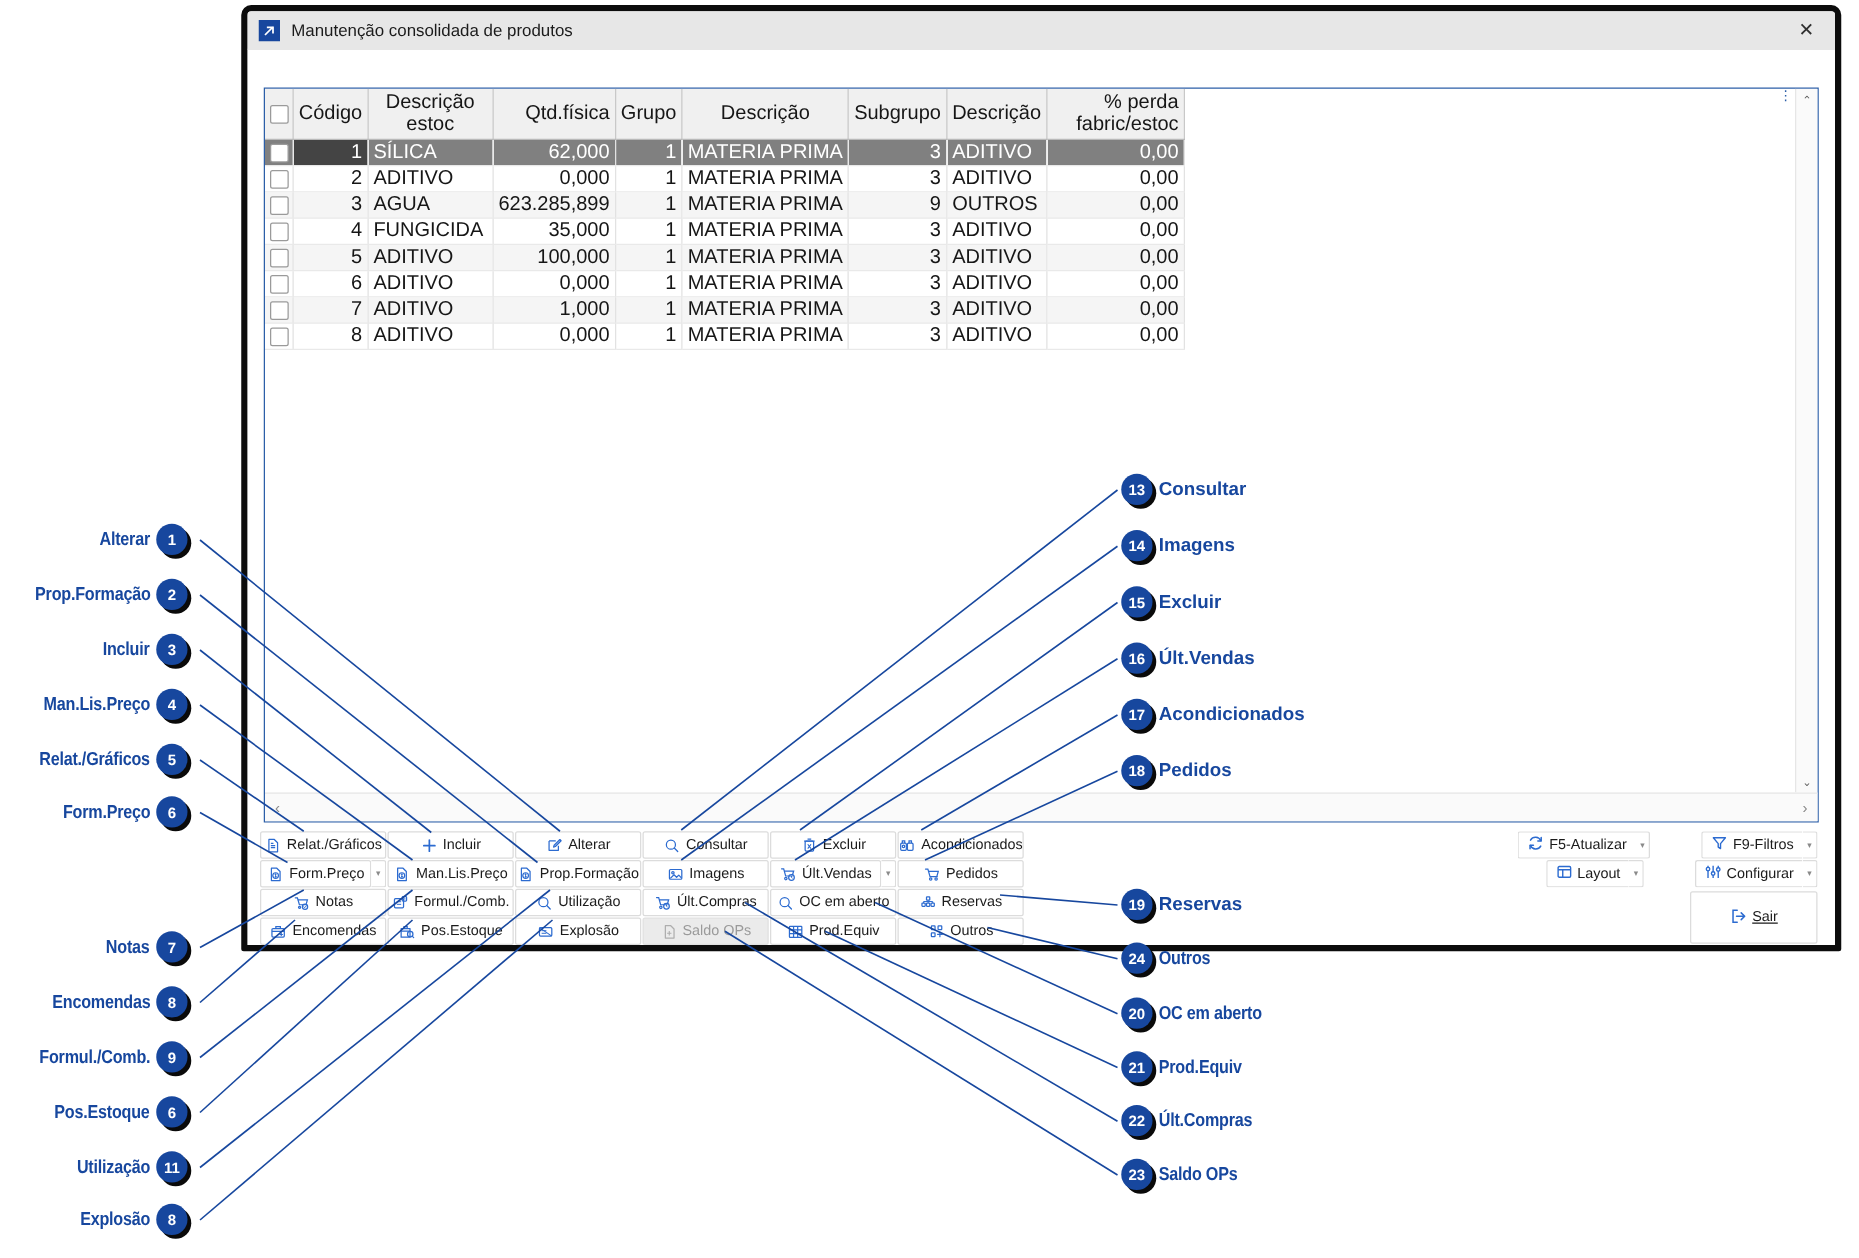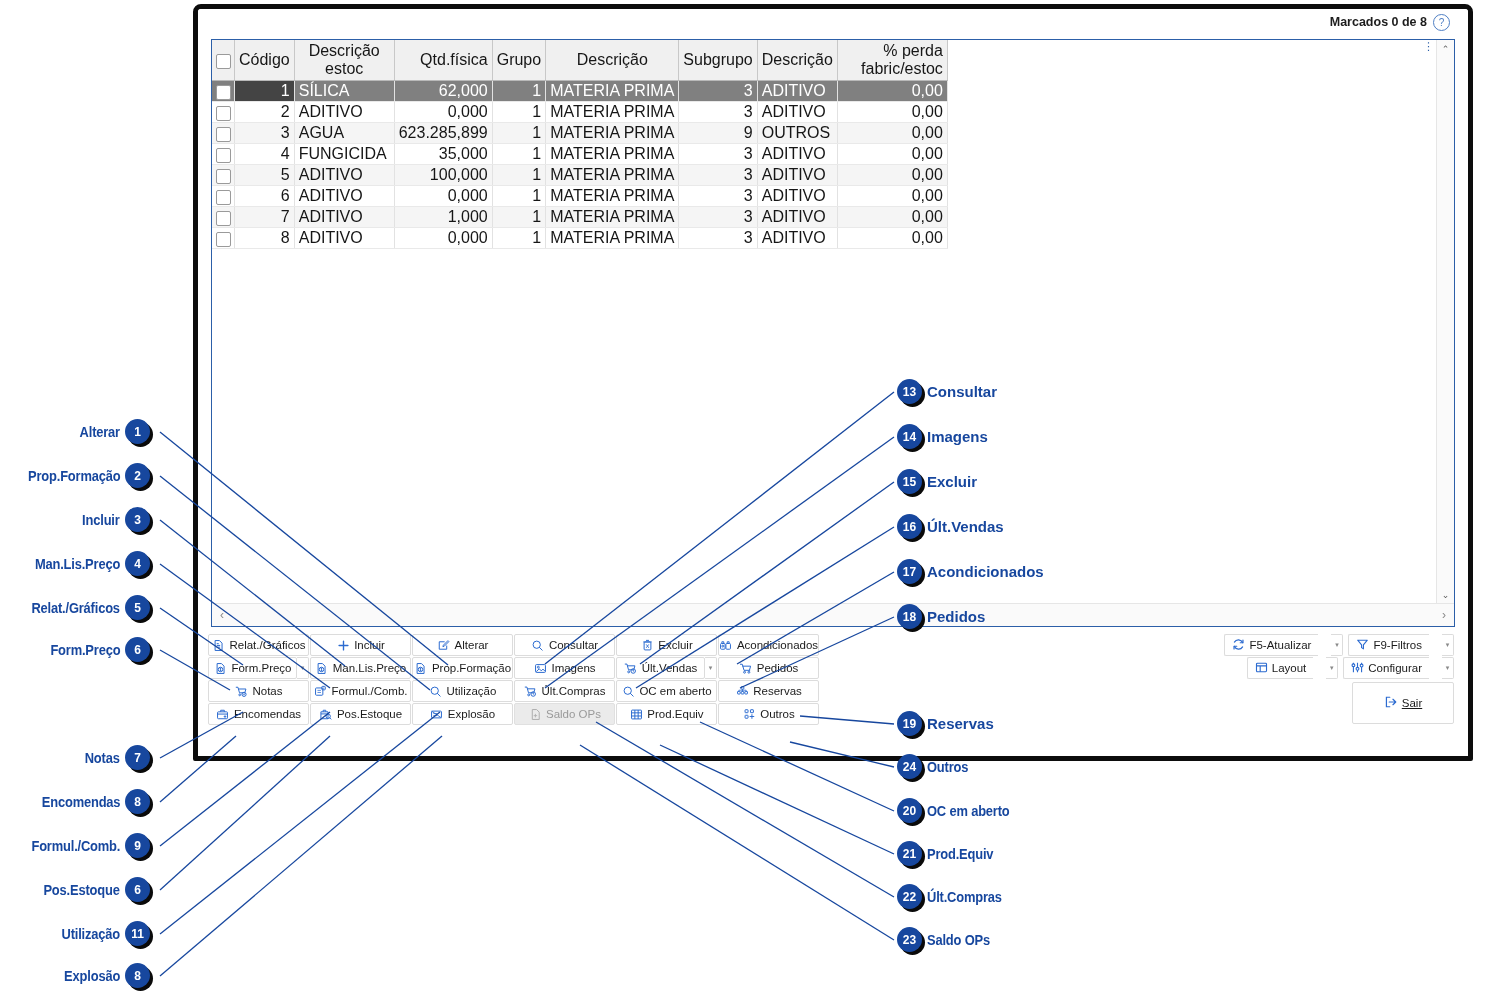--- a/index.html
+++ b/index.html
@@ -105,21 +105,21 @@
     grid-template-columns:repeat(6, 101px);grid-auto-rows:22px;gap:1px;}
   .tb{
     border:1px solid #dcdcdc;background:#fff;border-radius:2px;
     display:flex;align-items:center;justify-content:center;gap:4px;
     font-size:11.5px;color:#1b1b1b;box-sizing:border-box;height:22px;
     padding:0 3px;white-space:nowrap;overflow:hidden;
   }
   .tb.disabled{background:#ebebeb;color:#9a9a9a;border-color:#e0e0e0;}
   .tb .ic{flex:0 0 auto;display:flex;align-items:center;justify-content:center;width:14px;height:14px;}
   .tb svg{display:block;}
-  .split{display:flex;gap:13px;}
+  .split{display:flex;gap:0;margin-left:36px;}
   .caret{
     width:12px;height:22px;border:1px solid #dcdcdc;border-left:none;background:#fff;
     display:flex;align-items:center;justify-content:center;font-size:7px;color:#8a8a8a;
     box-sizing:border-box;border-radius:0 2px 2px 0;
   }
   .cellwrap{display:flex;}
   .cellwrap>.tb{flex:1;}
 
   
   #right-tools{position:absolute;right:4px;top:0;display:flex;flex-direction:column;gap:1px;}
@@ -134,27 +134,32 @@
     width:100px;height:40px;display:flex;align-items:center;justify-content:center;gap:4px;
     font-size:11.5px;color:#1b1b1b;
   }
   .u{text-decoration:underline;}
 </style>
 </head>
 <body>
 
 <div id="window">
 
+  <div id="titlebar">
+    <div id="app-icon">
+      <svg width="11" height="11" viewBox="0 0 11 11">
+          <path d="M2.5 8.5L8 3M4.2 2.8H8.4V7" stroke="#fff" stroke-width="1.4" fill="none" stroke-linecap="square"></path>
+        </svg>
+    </div>
+    <div id="win-title">Manutenção consolidada de produtos</div>
+    <div id="close-btn">✕</div>
+  </div>
 
   <div id="body-area">
 
-    <div id="marcados-row">
-      <span id="marcados-text">Marcados 0 de 8</span>
-      <span id="help-icon">?</span>
-    </div>
 
     <div id="grid-wrap">
       <div id="grid-top">
         <div id="grid-main">
           <div id="kebab">⋮</div>
           <table class="grid">
             <colgroup>
               <col style="width:22px">
                 <col style="width:44px">
                 <col style="width:100px">

